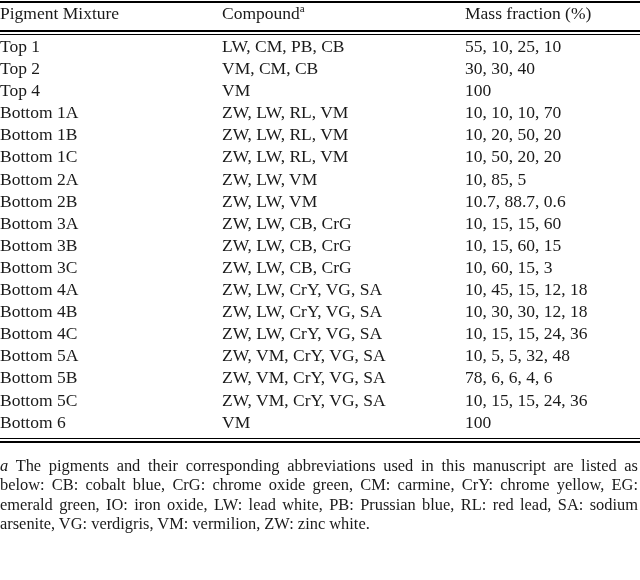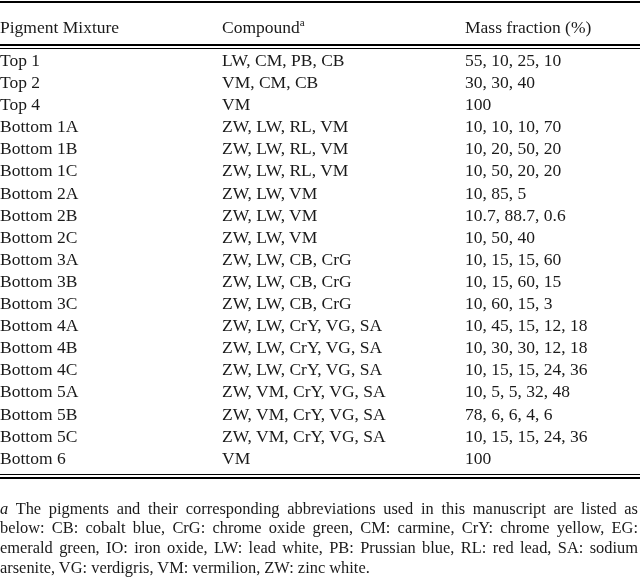--- a/index.html
+++ b/index.html
@@ -48,40 +48,40 @@
   table.pigment-table td {
     text-align: left;
     vertical-align: baseline;
     padding: 0;
     border: 0;
     white-space: nowrap;
   }
   table.pigment-table thead th {
     font-weight: normal;
     height: 24px;
-    padding-top: 16px;
+    padding-top: 2px;
     padding-bottom: 1px;
   }
   table.pigment-table tbody td {
     height: 21.1px;
     padding-top: 1px;
   }
   table.pigment-table tbody tr:first-child td { padding-top: 3px; }
   table.pigment-table tbody tr:last-child td  { padding-bottom: 3px; }
 
   sup.fn-marker {
     font-size: 11px;
     vertical-align: super;
     line-height: 0;
   }
 
   
   .footnote {
     width: 638px;
-    margin-top: 20px;
+    margin-top: 13px;
     font-size: 16.4px;
     line-height: 1.195;
     text-align: justify;
     text-justify: inter-word;
     hyphens: none;
   }
   .footnote .fn-letter {
     font-style: italic;
   }
   
@@ -154,25 +154,20 @@
           <td>Bottom 2A</td>
           <td>ZW, LW, VM</td>
           <td>10, 85, 5</td>
         </tr>
         <tr>
           <td>Bottom 2B</td>
           <td>ZW, LW, VM</td>
           <td>10.7, 88.7, 0.6</td>
         </tr>
         <tr>
-          <td>Bottom 2C</td>
-          <td>ZW, LW, VM</td>
-          <td>10, 50, 40</td>
-        </tr>
-        <tr>
           <td>Bottom 3A</td>
           <td>ZW, LW, CB, CrG</td>
           <td>10, 15, 15, 60</td>
         </tr>
         <tr>
           <td>Bottom 3B</td>
           <td>ZW, LW, CB, CrG</td>
           <td>10, 15, 60, 15</td>
         </tr>
         <tr>

